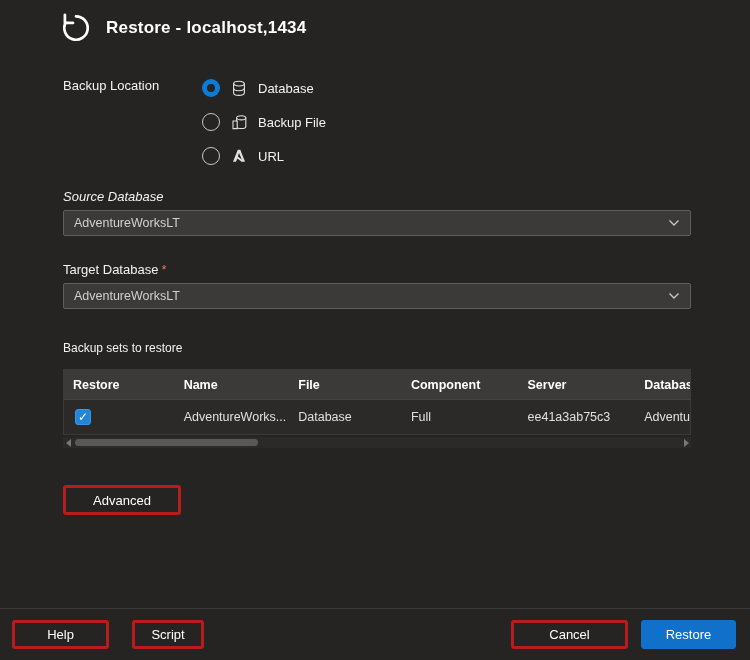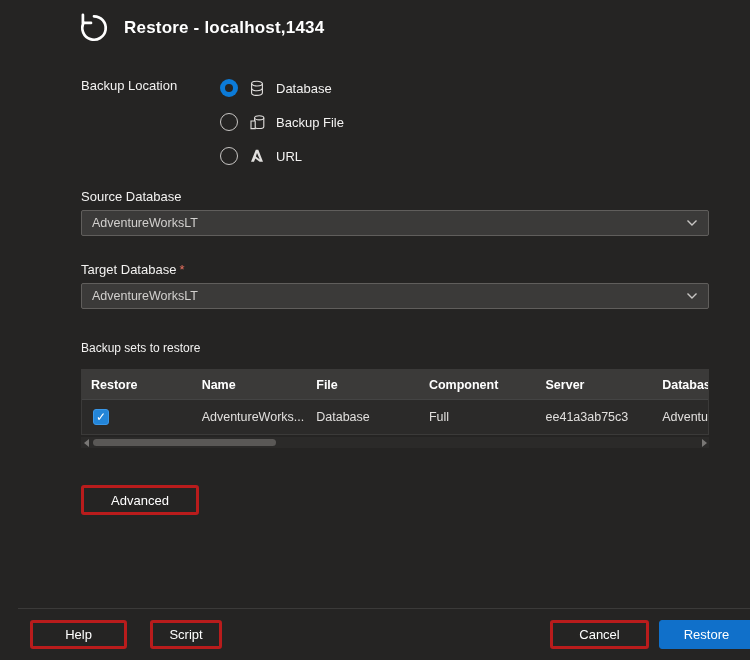--- a/index.html
+++ b/index.html
@@ -4,21 +4,21 @@
 <style>
   * { box-sizing: border-box; margin: 0; padding: 0; }
   html,body { width:750px; height:660px; }
   body {
     font-family: "Liberation Sans", sans-serif;
     background: #252423;
     color: #f3f2f1;
     position: relative;
     overflow: hidden;
   }
-  .dialog { position:absolute; inset:0;margin-left:18px; }
+  .dialog { position:absolute; inset:0; }
 
   
   .header { position:absolute; left:58px; top:10px; display:flex; align-items:center; gap:12px; }
   .header .title { font-size:17px; font-weight:700; color:#ffffff; letter-spacing:.2px; }
 
   
   .field-label { position:absolute; font-size:13px; color:#f3f2f1; }
   .req { color:#e8705f; margin-left:3px; }
 
   
@@ -65,21 +65,21 @@
     border:3px solid #b91c1c; border-radius:3px; cursor:pointer;
     display:flex; align-items:center; justify-content:center;
   }
   .btn-advanced { position:absolute; left:63px; top:485px; width:118px; height:30px; }
 
   
   .footer-divider { position:absolute; left:0; top:608px; width:750px; height:1px; background:#3b3a39; }
   .footer-btn { position:absolute; top:620px; height:29px; }
   .btn-help { left:12px; width:97px; }
   .btn-script { left:132px; width:72px; }
-  .btn-cancel { left:532px; width:99px; }
+  .btn-cancel { left:511px; width:117px; }
   .btn-restore { left:641px; width:95px; background:#1070ca; border:1px solid #1070ca; }
 
   svg { display:block; }
 </style>
 </head>
 <body>
 
 <div class="dialog">
 
   <div class="header">
@@ -121,21 +121,21 @@
       <span class="radio"></span>
       <span class="opt-icon">
         <svg width="16" height="16" viewBox="0 0 16 16">
           <path d="M6.8 1.8 L2 13.8 L5 13.8 L6.3 10.4 L10.6 13.8 L14 13.8 L9.3 1.8 Z M8 5 L10.8 11.6 L6.9 8.4 Z" fill="#e1dfdd"></path>
         </svg>
       </span>
       <span class="opt-label">URL</span>
     </div>
   </div>
 
-  <span class="field-label" style="left:63px; top:189px;">Source Database</span>
+  <span class="field-label" style="left:63px; top:189px;font-style:italic;">Source Database</span>
   <div class="dropdown" style="top:210px;">
     <span class="value">AdventureWorksLT</span>
     <span class="chev">
       <svg width="12" height="8" viewBox="0 0 12 8">
           <path d="M1.5 1.5 L6 6 L10.5 1.5" fill="none" stroke="#c8c6c4" stroke-width="1.4"></path>
         </svg>
     </span>
   </div>
 
   <span class="field-label" style="left:63px; top:262px;">

